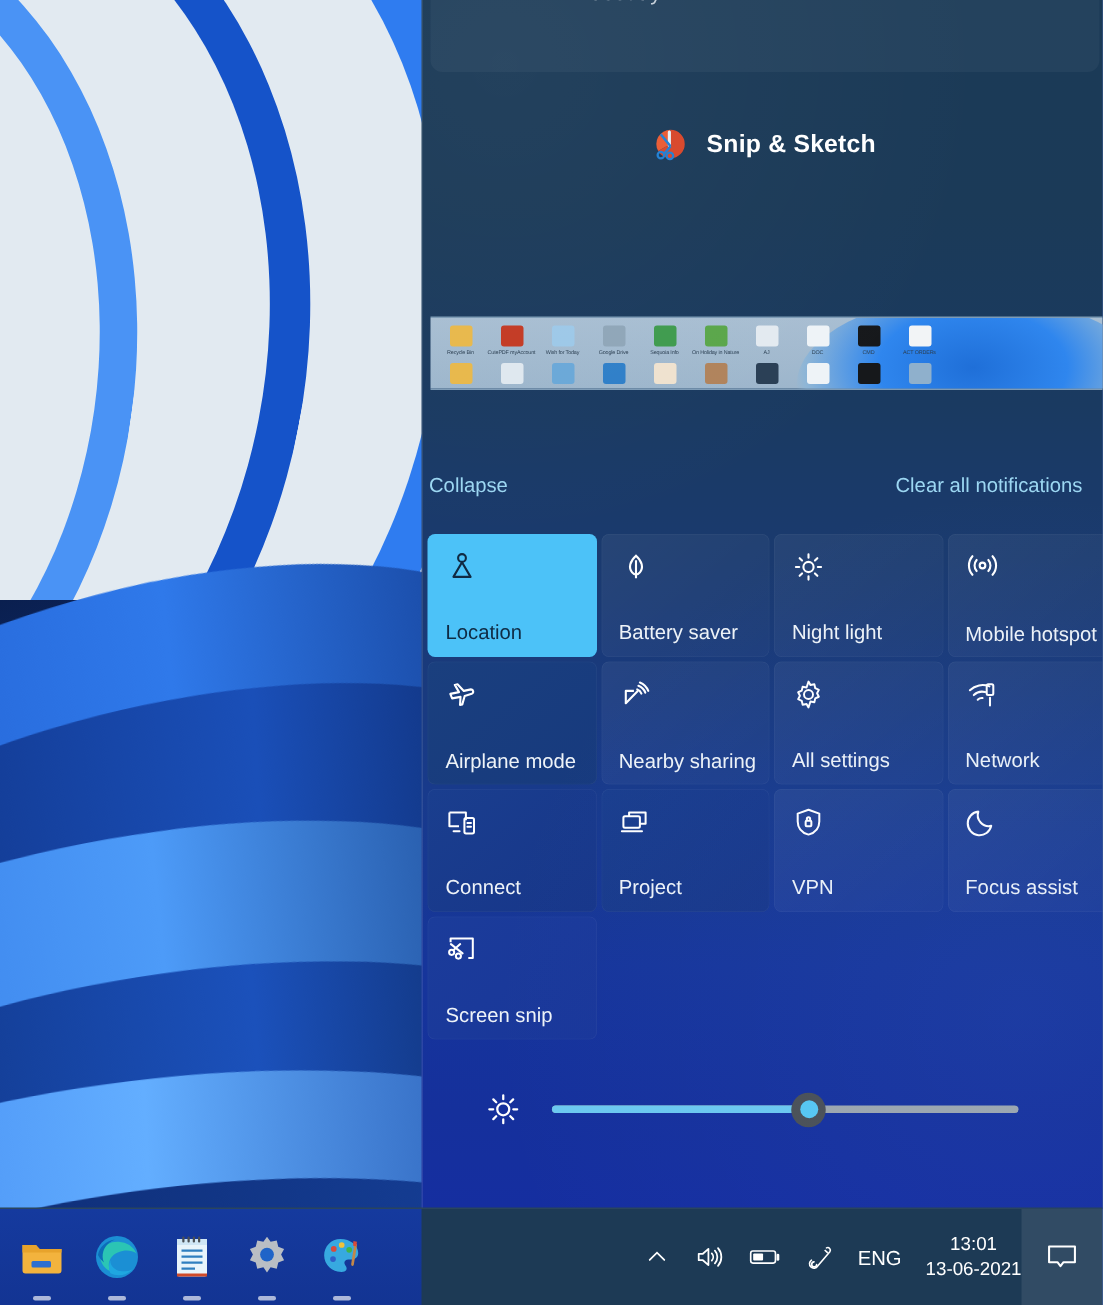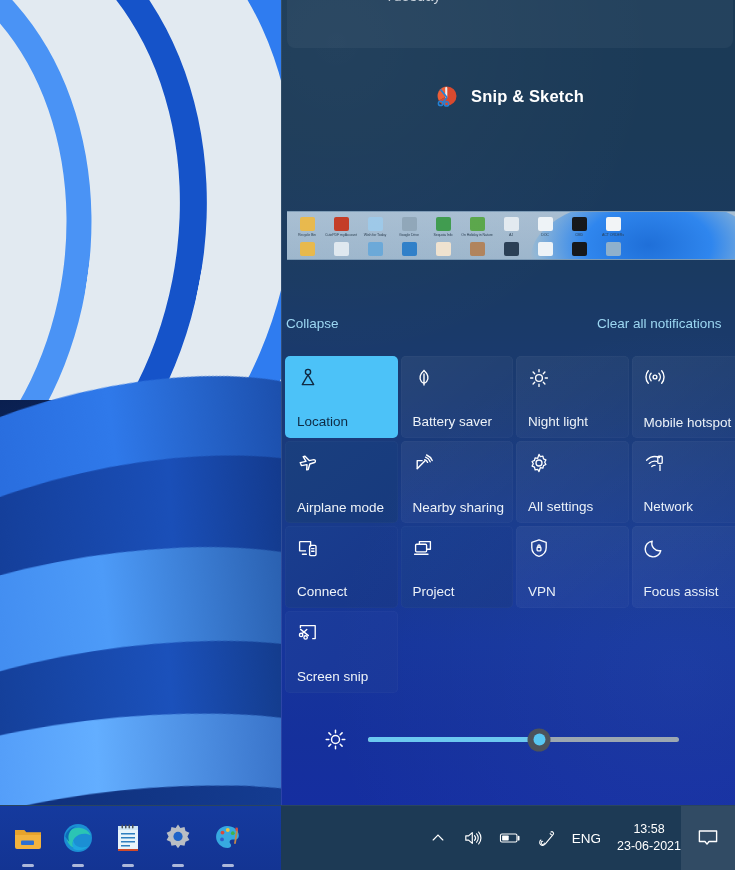--- a/index.html
+++ b/index.html
@@ -551,22 +551,22 @@
       <svg viewBox="0 0 22 22" width="19" height="19" fill="none" stroke="currentColor" stroke-width="1.25">
         <path d="M16.2 3.4 a2 2 0 0 1 2.6 2.9 L9.4 17.4 a3.4 3.4 0 1 1 -4.8 -4.6" stroke-linecap="round" stroke-linejoin="round"></path>
         <path d="M14.8 5 L17.2 7.2"></path>
         <path d="M6.6 14.2 a1.9 1.9 0 1 0 2 2" stroke-linecap="round"></path>
       </svg>
     </span>
 
     <span class="tray-lang">ENG</span>
 
     <span class="clock">
-      <span>13:58</span><br>
-      <span>23-06-2021</span>
+      <span>13:01</span><br>
+      <span>13-06-2021</span>
     </span>
   </div>
 
   <div class="notif-btn">
     <span>
       <svg viewBox="0 0 26 24" width="24" height="22" fill="none" stroke="#ffffff" stroke-width="1.5" stroke-linejoin="round">
         <path d="M3.6 4.4 h18.8 v11.4 h-8.3 l-2.2 2.8 l-2.2 -2.8 h-6.1 Z"></path>
       </svg>
     </span>
   </div>

